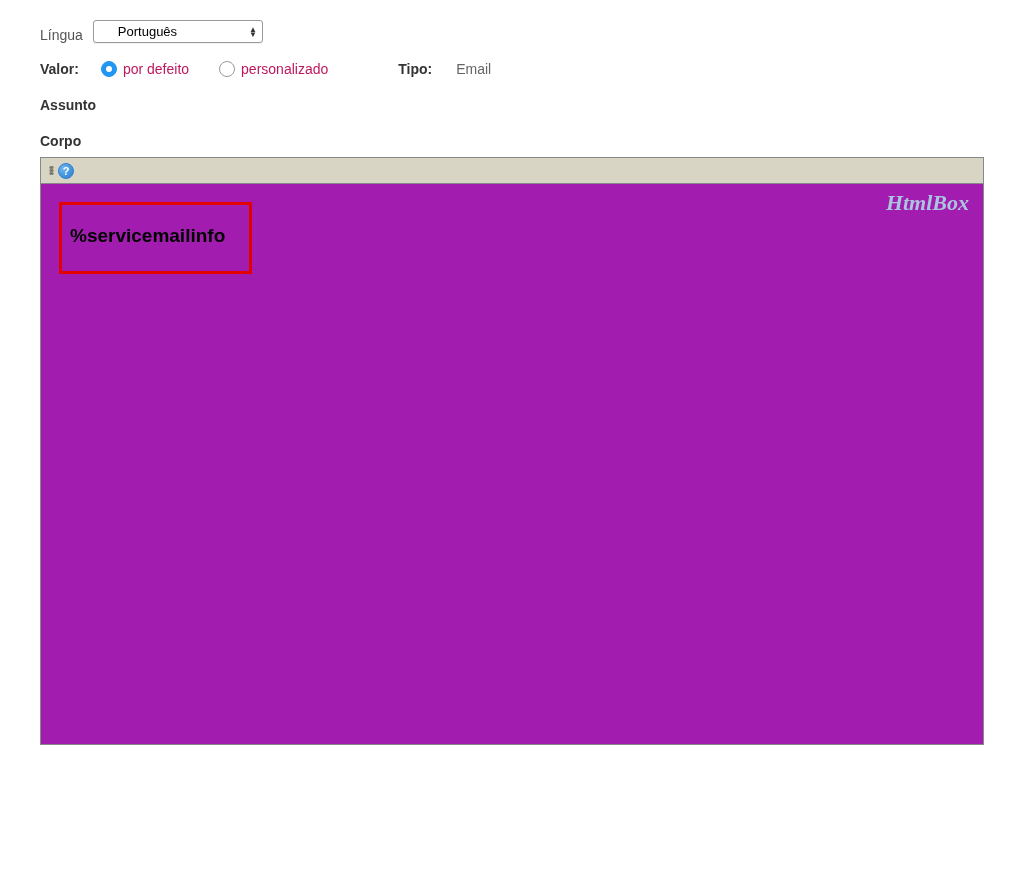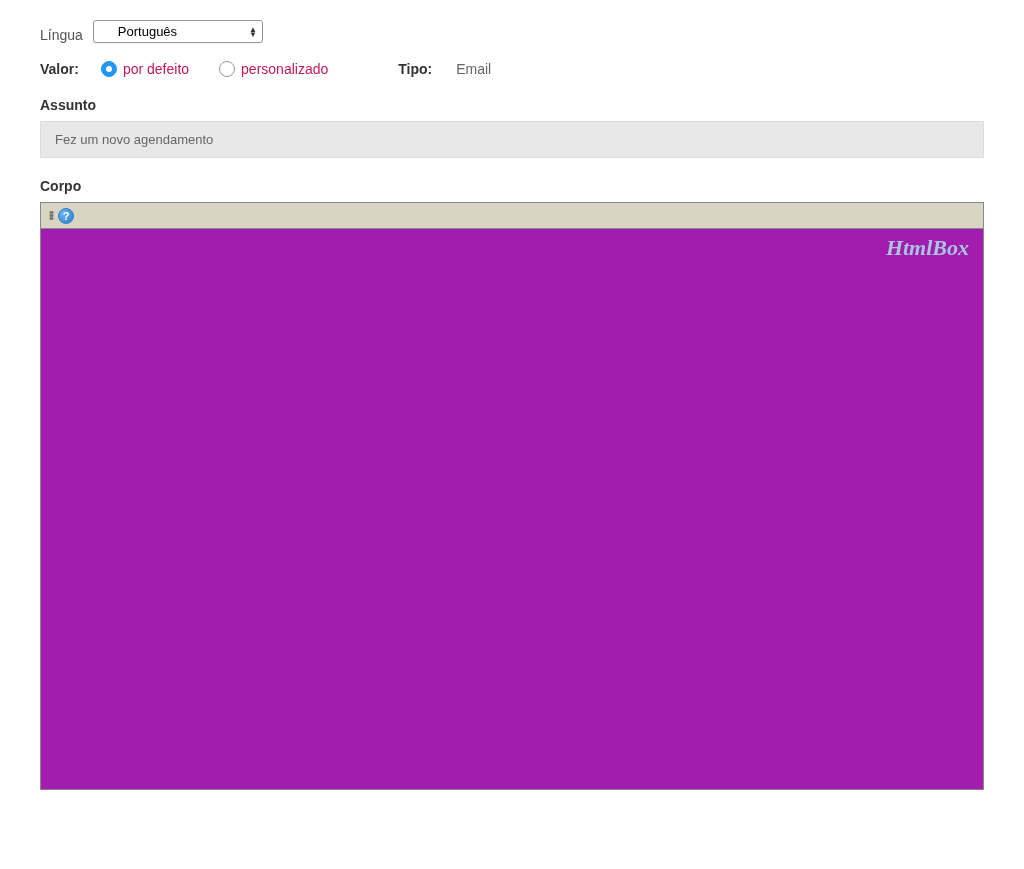--- a/index.html
+++ b/index.html
@@ -244,34 +244,36 @@
   </div>
 
   <div class="tipo-group">
     <span class="form-label-bold">Tipo:</span>
     <span class="tipo-value">Email</span>
   </div>
 </div>
 
 <div>
   <div class="section-label">Assunto</div>
-  <div class="assunto-field">Fez um novo agendamento</div>
 </div>
 
 <div>
   <div class="section-label">Corpo</div>
 
   <div class="editor-container">
     <div class="editor-toolbar">
       <span class="toolbar-dots">
         <span>••</span>
         <span>••</span>
         <span>••</span>
       </span>
       <span class="help-icon">?</span>
     </div>
 
     <div class="editor-body">
       <span class="htmlbox-label">HtmlBox</span>
       
+      <div class="highlighted-variable">
+        <span class="variable-text">%servicemailinfo</span>
+      </div>
     </div>
   </div>
 </div>
 
 </body></html>

